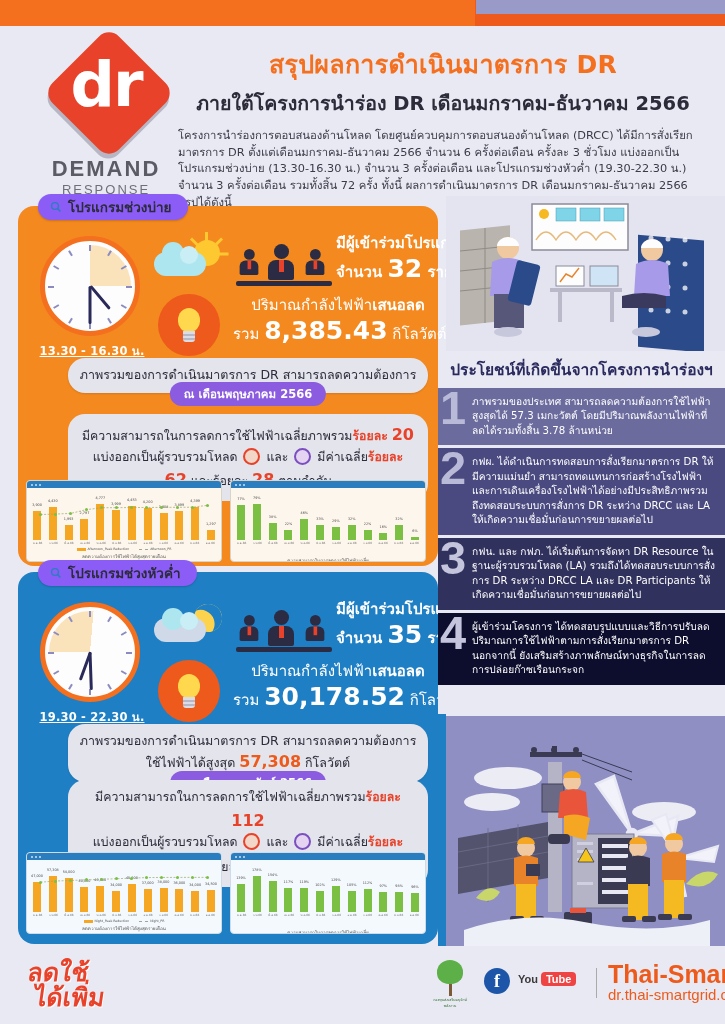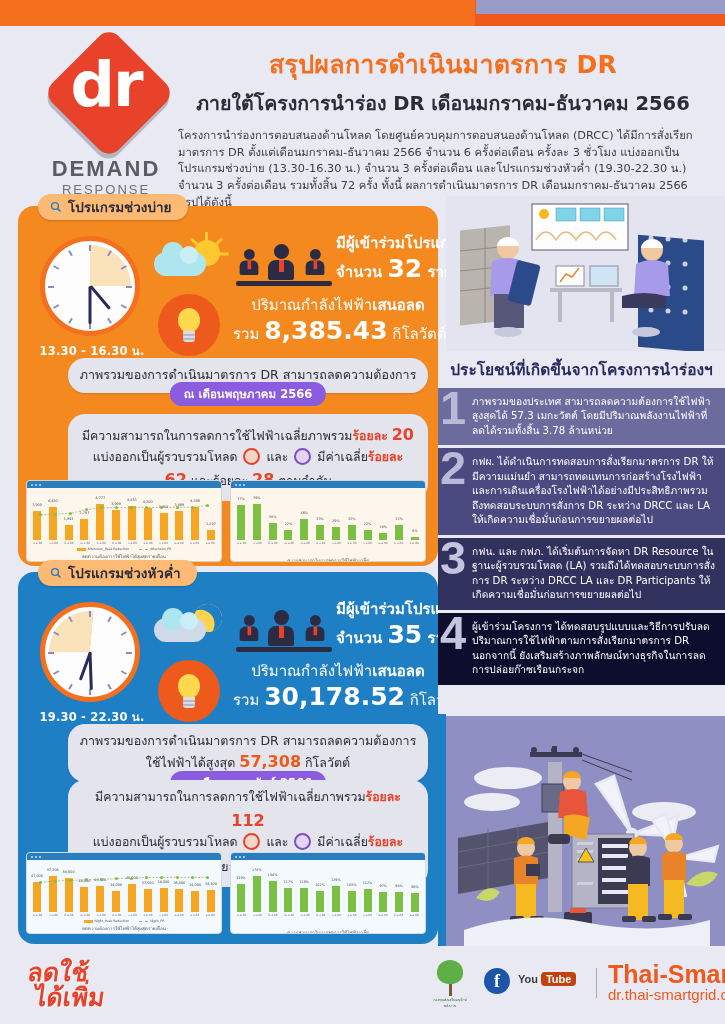--- a/index.html
+++ b/index.html
@@ -23,32 +23,32 @@
   .head-txt{position:absolute;left:178px;top:18px;width:530px;}
   .h-title{font-size:25px;font-weight:bold;color:#f4701f;text-align:center;letter-spacing:.3px;}
   .h-sub{font-size:19.5px;font-weight:bold;color:#2b2b3a;text-align:center;margin-top:4px;}
   .h-body{margin-top:9px;font-size:11.3px;line-height:1.48;color:#3a3a48;text-align:left;}
 
   
   .panel{position:absolute;left:18px;width:420px;border-radius:16px;}
   .panel-aft{top:206px;height:360px;background:#f4891f;}
   .panel-eve{top:572px;height:372px;background:#1f7fc4;}
 
-  .tag{position:absolute;left:20px;top:-12px;height:26px;padding:0 16px 0 12px;background:#fdba74;border-radius:14px;display:flex;align-items:center;gap:6px;box-shadow:0 1px 2px rgba(0,0,0,.18);}
+  .tag{position:absolute;left:20px;top:-12px;height:26px;padding:0 16px 0 12px;background:#8b5cf6;border-radius:14px;display:flex;align-items:center;gap:6px;box-shadow:0 1px 2px rgba(0,0,0,.18);}
   .tag .lbl{font-size:13.5px;color:#2b2b3a;font-weight:bold;}
 
   
   .clock{position:absolute;left:22px;top:30px;width:100px;height:100px;border-radius:50%;background:#fdfdfd;border:5px solid #f4701f;}
   .clock.eve{border-color:#f4701f;}
   .clock .wedge{position:absolute;inset:4px;border-radius:50%;background:conic-gradient(from 0deg,#fae3bb 0deg 90deg,transparent 90deg 360deg);}
   .clock.eve .wedge{background:conic-gradient(from 270deg,#fae3bb 0deg 95deg,transparent 95deg 360deg);}
   .clock .hh{position:absolute;left:50%;top:50%;width:3px;height:30px;background:#2a2a5a;transform-origin:50% 100%;margin-left:-1.5px;margin-top:-30px;border-radius:2px;}
   .clock .mh{position:absolute;left:50%;top:50%;width:2.5px;height:38px;background:#2a2a5a;transform-origin:50% 100%;margin-left:-1.25px;margin-top:-38px;border-radius:2px;}
   .clock .tick{position:absolute;left:50%;top:4px;width:2px;height:6px;background:#8b8bc0;transform-origin:50% 42px;margin-left:-1px;}
-  .time-lbl{position:absolute;left:18px;top:136px;width:112px;text-align:center;font-size:11.5px;color:#ffffff;font-weight:bold;letter-spacing:.2px;}
+  .time-lbl{position:absolute;left:18px;top:136px;width:112px;text-align:center;font-size:11.5px;color:#ffffff;font-weight:bold;letter-spacing:.2px;text-decoration:underline;}
 
   
   .weather{position:absolute;left:136px;top:32px;width:70px;height:50px;}
   .sun{position:absolute;right:4px;top:2px;width:26px;height:26px;border-radius:50%;background:#fdc830;}
   .ray{position:absolute;right:16px;top:-6px;width:3px;height:10px;background:#fdc830;transform-origin:50% 22px;}
   .cloud{position:absolute;left:0;top:14px;width:52px;height:24px;background:#aee6f0;border-radius:14px;}
   .cloud:before{content:"";position:absolute;left:8px;top:-10px;width:22px;height:22px;border-radius:50%;background:#aee6f0;}
   .cloud:after{content:"";position:absolute;left:26px;top:-6px;width:18px;height:18px;border-radius:50%;background:#c9eef5;}
   .moon{position:absolute;right:2px;top:0;width:28px;height:28px;border-radius:50%;background:#fdd34d;box-shadow:inset -9px 3px 0 0 #1f7fc4;transform:rotate(-20deg);}
 
@@ -123,21 +123,21 @@
   .footer{position:absolute;left:0;bottom:0;width:725px;height:78px;background:#e9e9f3;}
   .f-logo{position:absolute;left:26px;top:14px;color:#e8432a;font-weight:bold;font-size:25px;line-height:1.0;transform:skewX(-8deg);text-shadow:1px 1px 0 #fff;}
   .f-logo .l2{margin-left:10px;}
   .tree{position:absolute;left:430px;top:14px;width:40px;text-align:center;}
   .tree .c{width:26px;height:24px;border-radius:50% 50% 45% 45%;background:#5cb047;margin:0 auto;}
   .tree .tr{width:3px;height:12px;background:#7b5a3a;margin:0 auto;}
   .tree .cap2{font-size:3.6px;color:#2a6e2a;margin-top:1px;}
   .fb{position:absolute;left:484px;top:22px;width:26px;height:26px;border-radius:50%;background:#1d56a8;color:#fff;font-weight:bold;font-size:18px;text-align:center;line-height:26px;font-family:"Liberation Serif",serif;}
   .yt{position:absolute;left:518px;top:26px;display:flex;align-items:center;gap:3px;}
   .yt .w{font-size:11px;color:#3a3a3a;font-weight:bold;font-family:"Liberation Sans",sans-serif;}
-  .yt .r{background:#c2410c;color:#fff;font-size:11px;font-weight:bold;padding:1px 5px;border-radius:4px;font-family:"Liberation Sans",sans-serif;}
+  .yt .r{background:#ef4444;color:#fff;font-size:11px;font-weight:bold;padding:1px 5px;border-radius:4px;font-family:"Liberation Sans",sans-serif;}
   .divd{position:absolute;left:596px;top:22px;width:1px;height:30px;background:#aaa;}
   .f-url{position:absolute;left:608px;top:16px;color:#ee5a1b;}
   .f-url .u1{font-size:25px;font-weight:bold;line-height:1;white-space:nowrap;font-family:"Liberation Sans",sans-serif;}
   .f-url .u2{font-size:15px;line-height:1.1;white-space:nowrap;font-family:"Liberation Sans",sans-serif;}
   .f-bar{position:absolute;left:476px;top:0;width:249px;height:14px;background:#9a9ac8;}
 </style>
 </head>
 <body>
 
 <div class="page">

